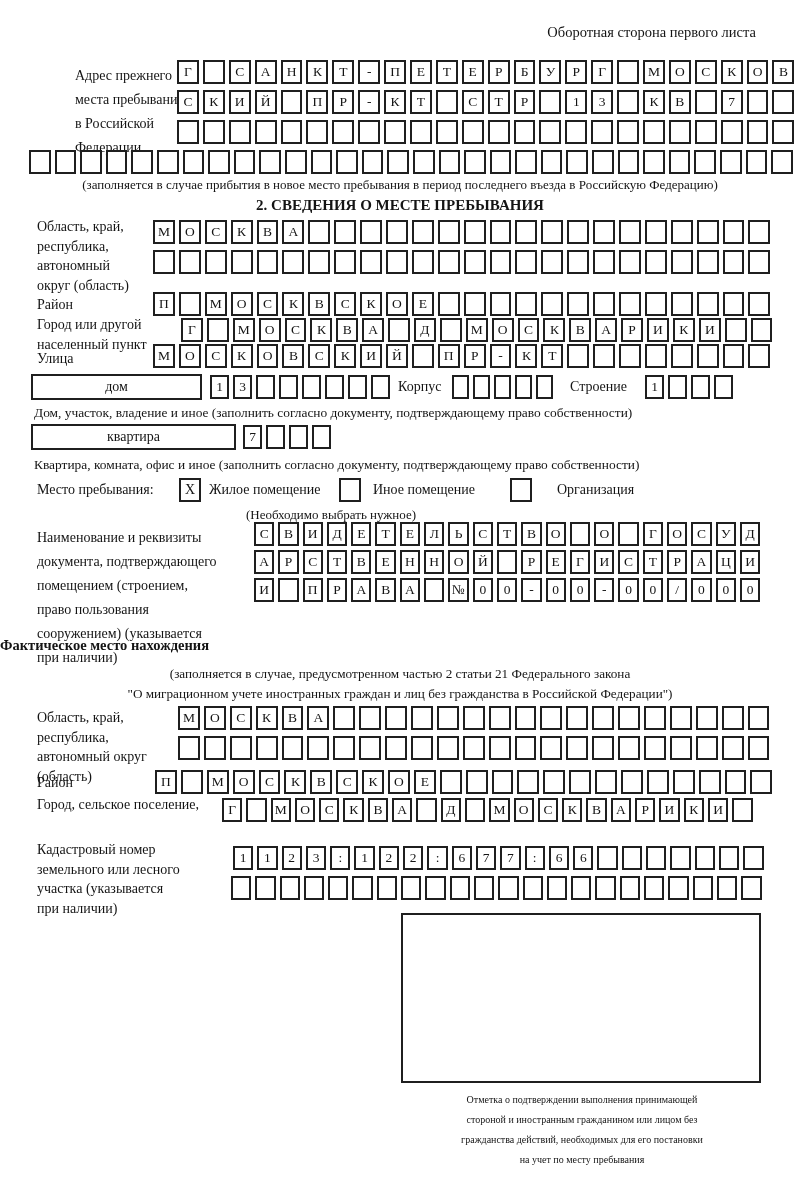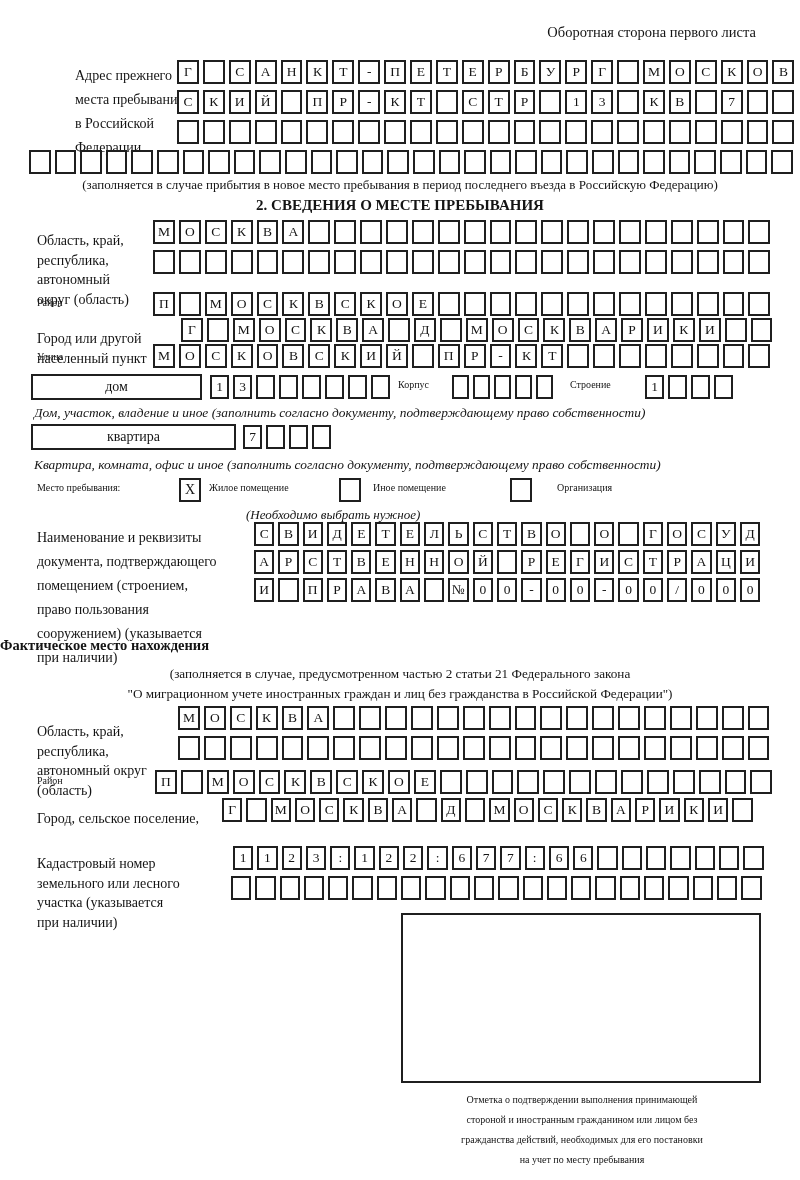--- a/index.html
+++ b/index.html
@@ -1,24 +1,24 @@
 <!DOCTYPE html>
 <html><head>
 <meta charset="utf-8">
 <style>
   html,body{margin:0;padding:0;background:#e8e8e8;}
   .page{position:relative;width:800px;height:1180px;margin:0 auto;background:#ffffff;
         font-family:"Liberation Serif","DejaVu Serif",serif;color:#141414;overflow:hidden;}
   .lbl{position:absolute;font-size:14px;line-height:24px;}
-  .lbl.lh20{line-height:19.5px;margin-top:14px;}
-  .txt{position:absolute;font-size:10px;white-space:nowrap;}
+  .lbl.lh20{line-height:19.5px;}
+  .txt{position:absolute;font-size:14px;white-space:nowrap;}
   .note{position:absolute;left:0;width:100%;text-align:center;font-size:13px;}
   .title{position:absolute;left:0;width:100%;text-align:center;font-weight:bold;font-size:15px;}
   .subtitle{position:absolute;left:0;width:100%;text-align:left;font-weight:bold;font-size:14.5px;}
-  .caption{position:absolute;font-size:13.4px;white-space:nowrap;font-style:italic;}
+  .caption{position:absolute;font-size:13.4px;white-space:nowrap;}
   .cells{position:absolute;display:flex;}
   .cell{box-sizing:border-box;flex:0 0 auto;width:21.9px;height:24px;border:2px solid #1f1f1f;
         margin-right:4px;background:#fff;display:flex;align-items:center;justify-content:center;
         font-size:13.5px;line-height:1;}
   .c256 .cell{width:21.6px;}
   .c24 .cell{width:20.3px;}
   .c23 .cell{width:19px;}
   .c21 .cell{width:17px;}
   .bigbox{position:absolute;box-sizing:border-box;border:2px solid #1f1f1f;height:26px;background:#fff;
           display:flex;align-items:center;justify-content:center;font-size:14px;}

